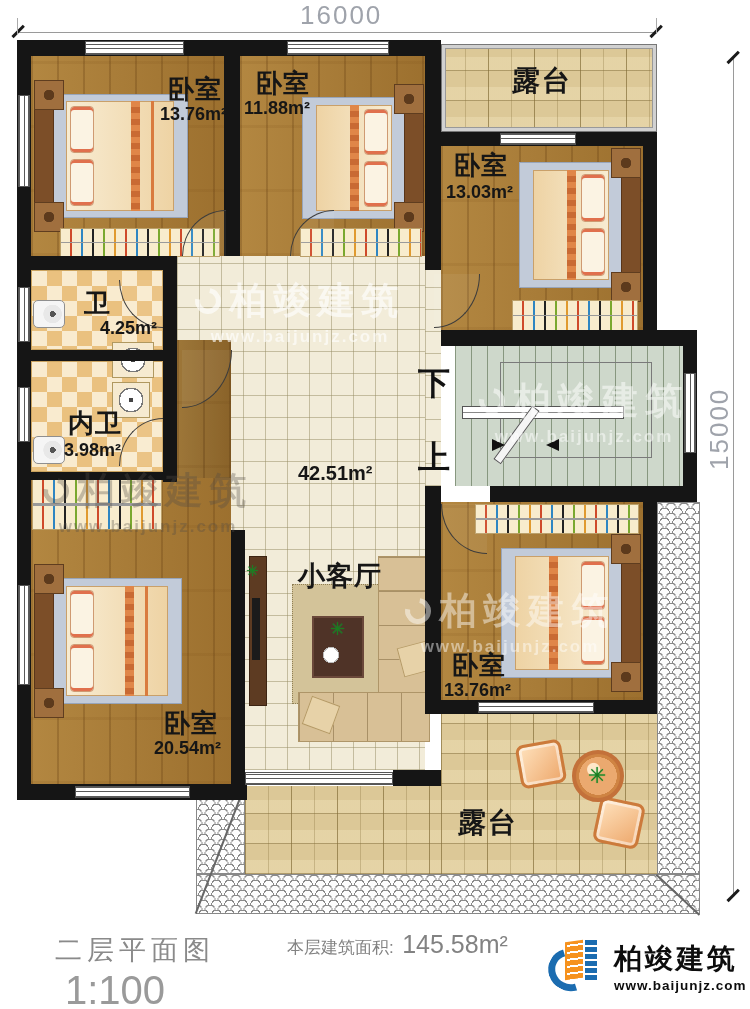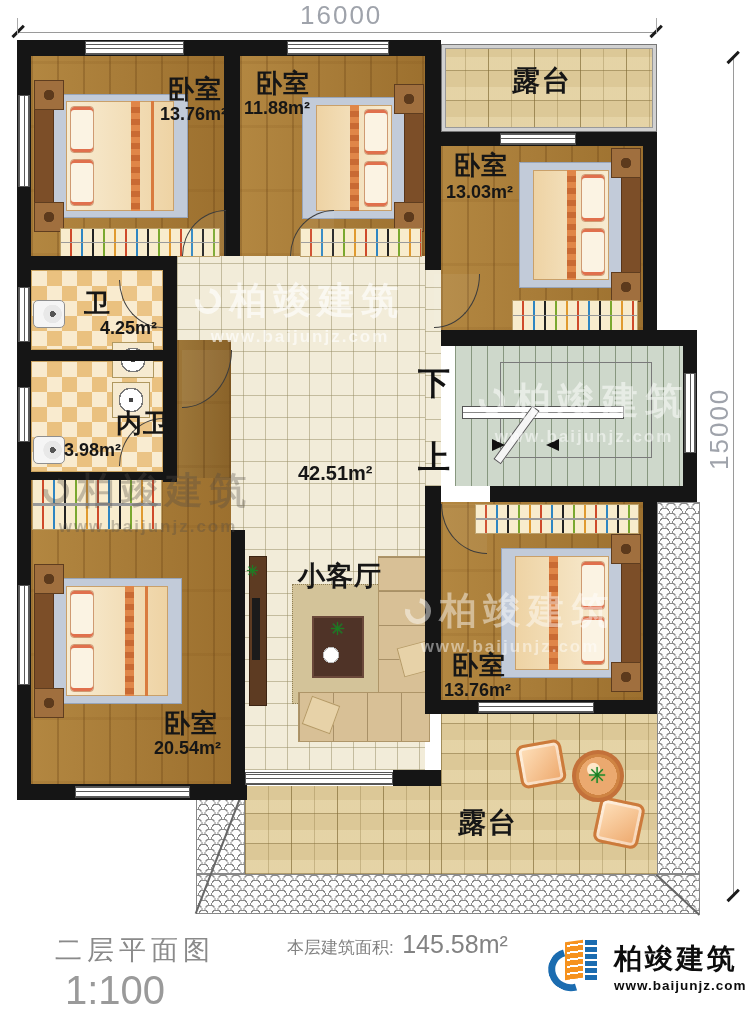--- a/index.html
+++ b/index.html
@@ -277,21 +277,21 @@
 
   <b class="rl" style="left:168px;top:72px;">卧室</b>
   <b class="ra" style="left:160px;top:104px;">13.76m²</b>
   <b class="rl" style="left:256px;top:66px;">卧室</b>
   <b class="ra" style="left:244px;top:98px;">11.88m²</b>
   <b class="terr-label" style="left:512px;top:62px;">露台</b>
   <b class="rl" style="left:454px;top:148px;">卧室</b>
   <b class="ra" style="left:446px;top:182px;">13.03m²</b>
   <b class="rl" style="left:84px;top:286px;">卫</b>
   <b class="ra" style="left:64px;top:318px;margin-left:36px;">4.25m²</b>
-  <b class="rl" style="left:68px;top:406px;margin-left:48px;">内卫</b>
+  <b class="rl" style="left:68px;top:406px;">内卫</b>
   <b class="ra" style="left:64px;top:440px;">3.98m²</b>
   <b class="hall-area" style="left:298px;top:462px;">42.51m²</b>
   <b class="rl" style="left:298px;top:558px;font-size:27px;">小客厅</b>
   <b class="rl" style="left:452px;top:648px;">卧室</b>
   <b class="ra" style="left:444px;top:680px;">13.76m²</b>
   <b class="rl" style="left:164px;top:706px;">卧室</b>
   <b class="ra" style="left:154px;top:738px;">20.54m²</b>
   <b class="terr-label" style="left:458px;top:804px;">露台</b>
   <b class="updown" style="left:418px;top:362px;">下</b>
   <b class="updown" style="left:418px;top:436px;">上</b>

